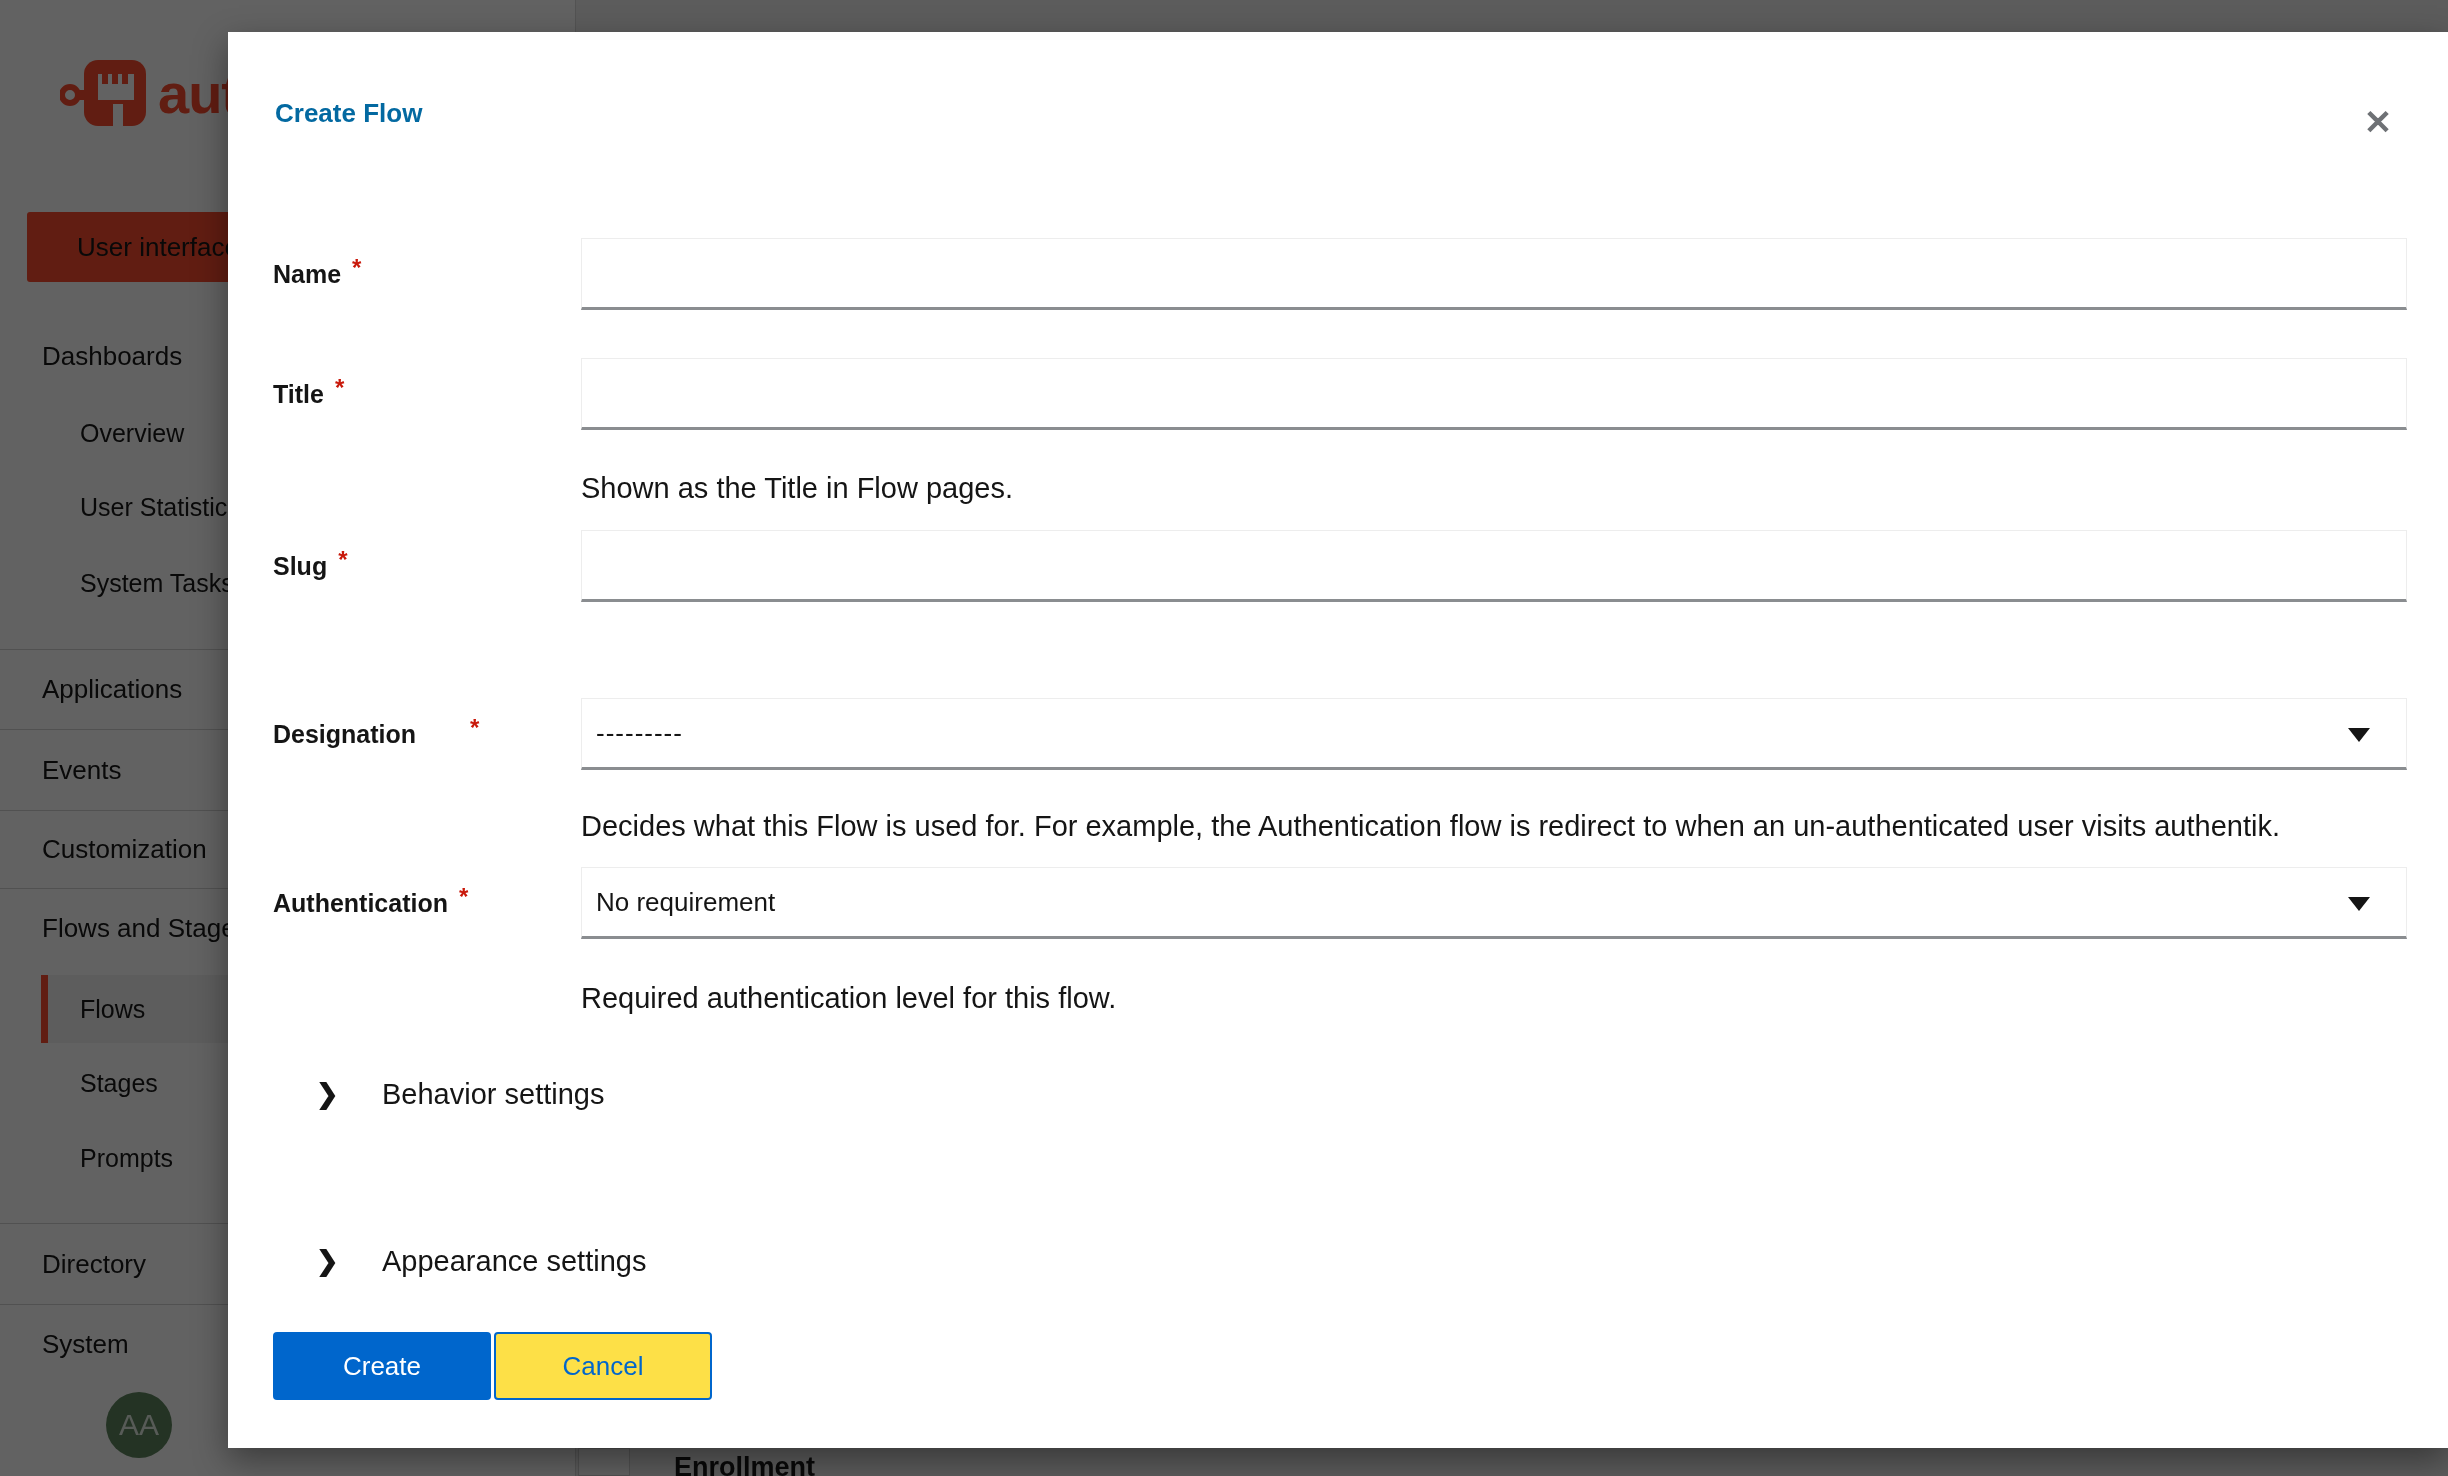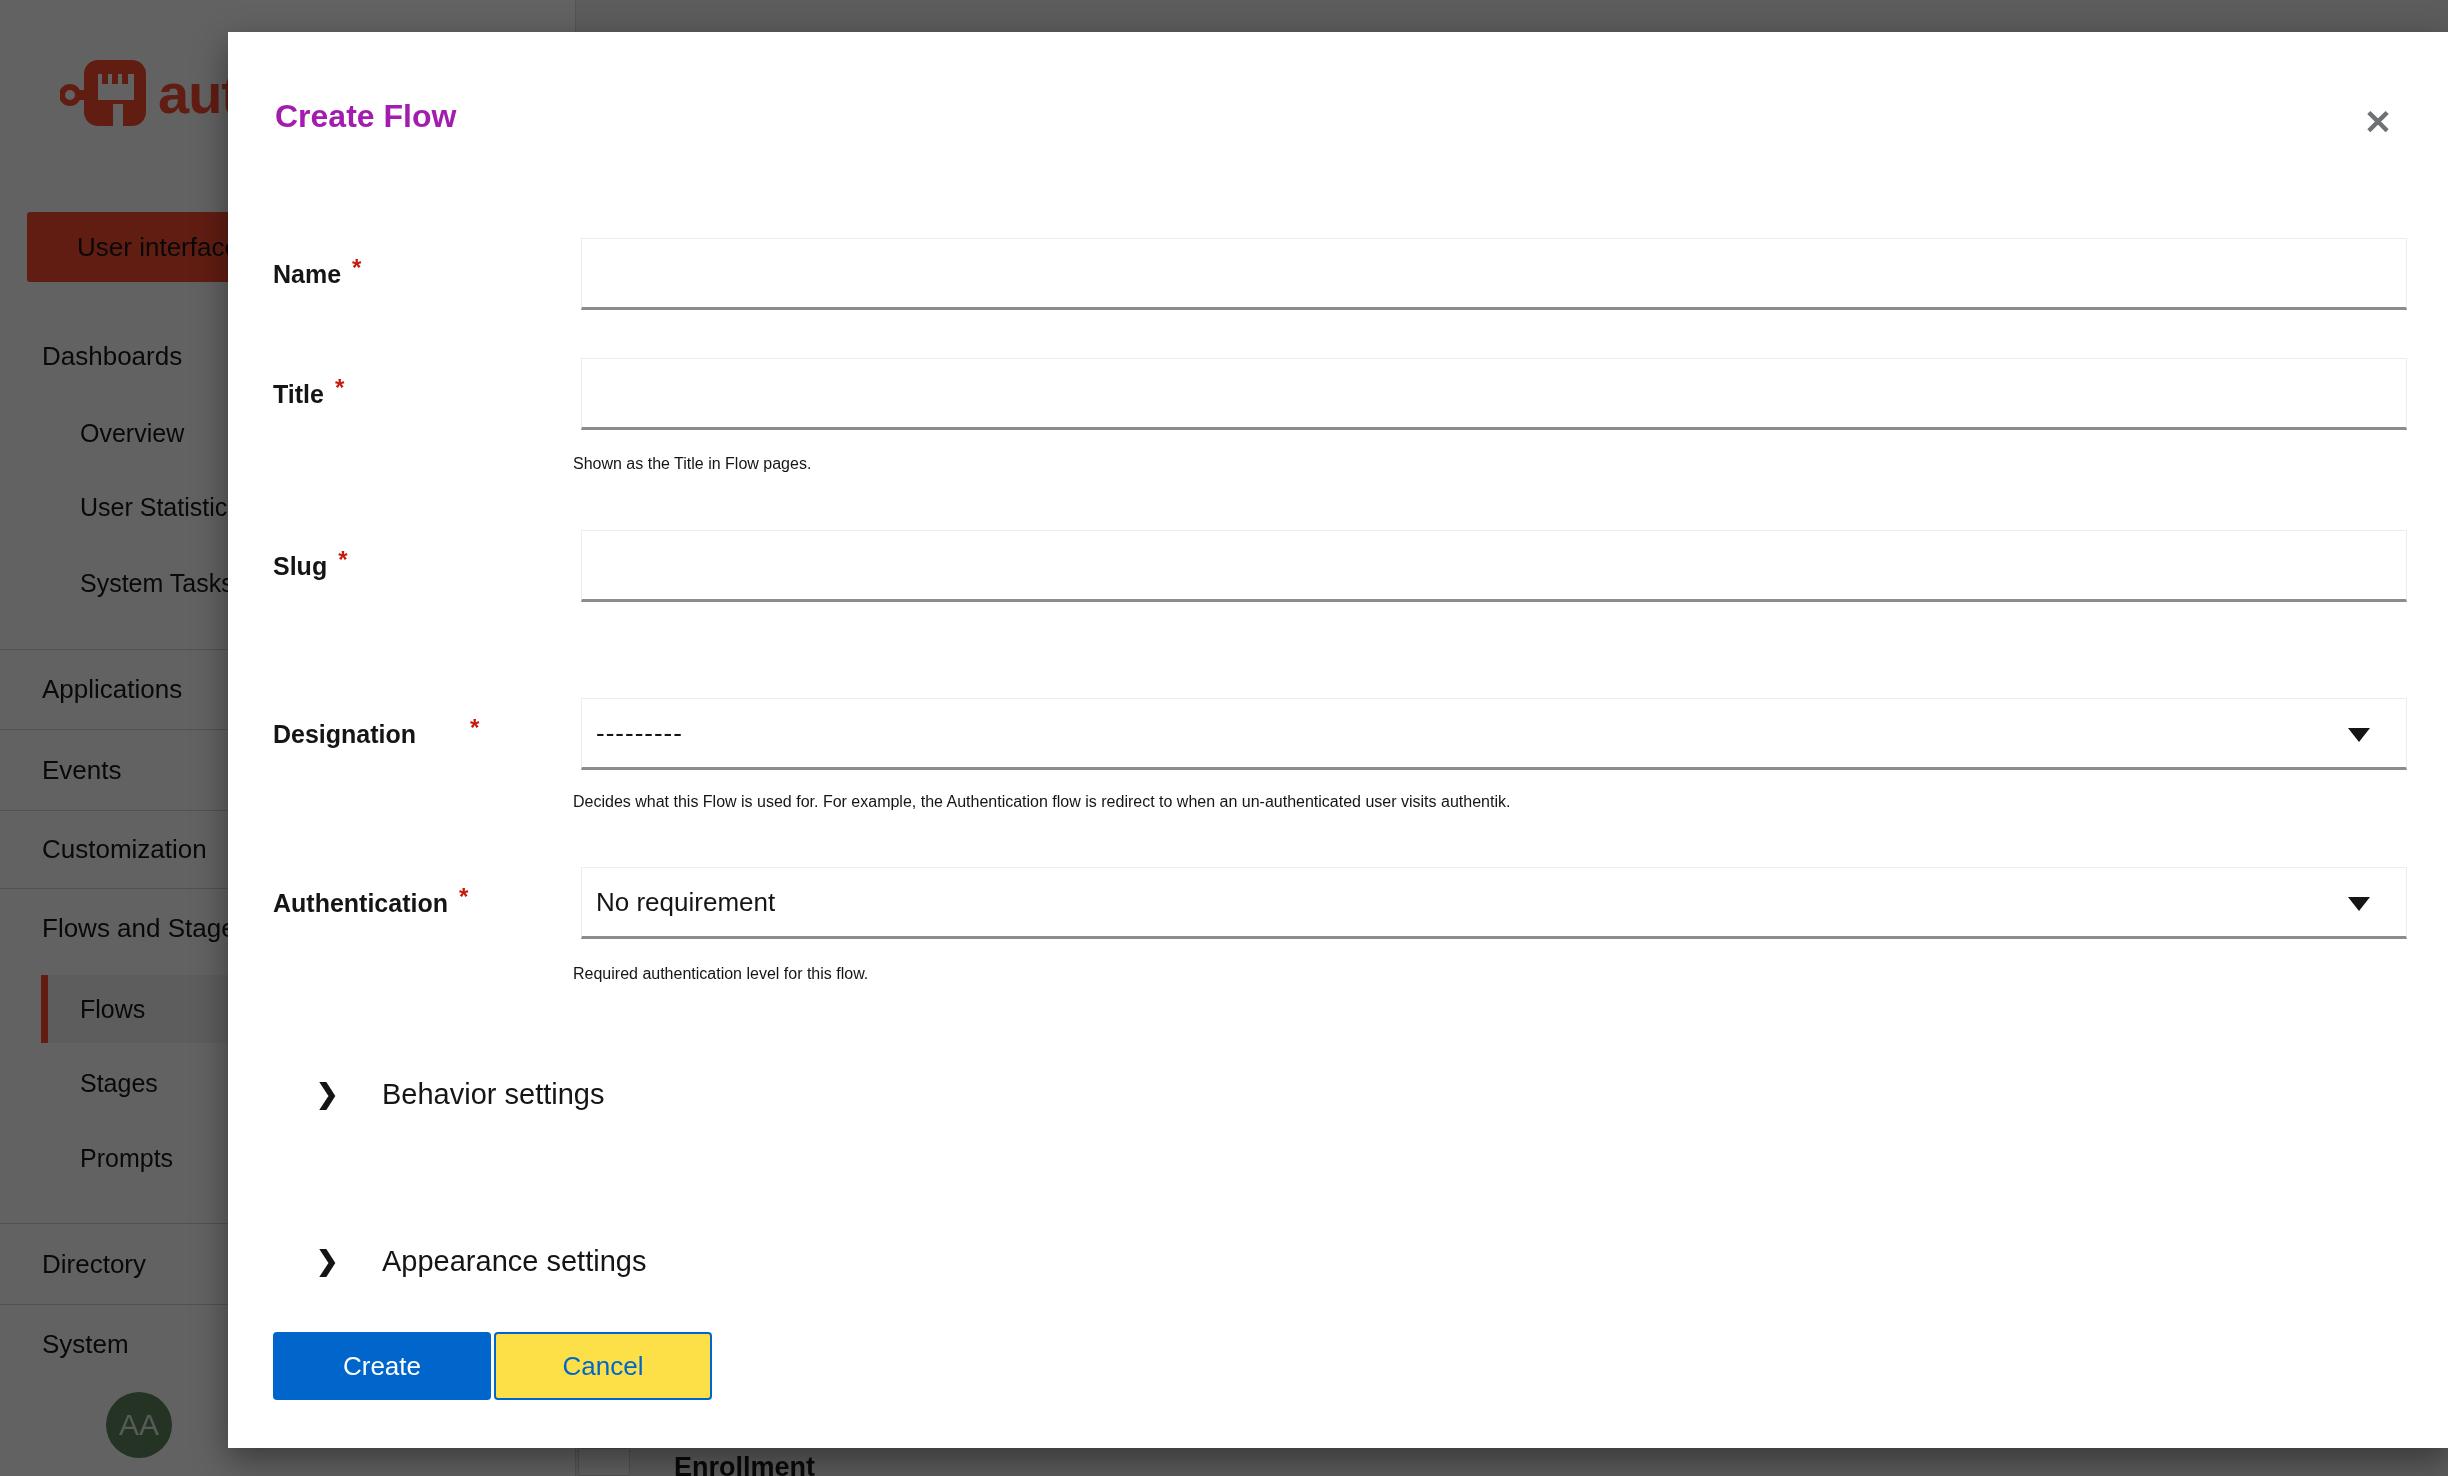--- a/index.html
+++ b/index.html
@@ -30,42 +30,42 @@
     background:#fcfcfc; border:1px solid #d2d2d2; }
   .table-row-label { position:absolute; left:98px; top:1452px; font-size:27px;
     font-weight:bold; color:#151515; }
 
   
   .backdrop { position:absolute; inset:0; background:rgba(2,2,2,0.62); z-index:5; }
 
   
   .modal { position:absolute; left:228px; top:32px; width:2220px; height:1416px;
     background:#ffffff; z-index:10; box-shadow:0 12px 32px rgba(0,0,0,0.4); }
-  .modal-title { position:absolute; left:47px; top:66px; font-size:32px;
-    font-weight:bold; color:#a21caf; letter-spacing:0; }
+  .modal-title { position:absolute; left:47px; top:66px; font-size:26px;
+    font-weight:bold; color:#0369a1; letter-spacing:0; }
   .modal-close { position:absolute; right:44px; top:64px; width:52px; height:52px;
     border:none; background:transparent; color:#6e7175; font-size:34px; font-weight:bold;
     cursor:pointer; font-family:inherit; line-height:52px; text-align:center; }
 
   .form-label { position:absolute; left:45px; width:300px; height:72px;
     display:flex; align-items:center; font-size:25px; font-weight:bold; color:#151515; }
   .req { color:#c9190b; font-size:24px; margin-left:11px; transform:translateY(-6px); }
   .text-input { position:absolute; left:353px; width:1826px; height:72px;
     background:#fff; border:1px solid #ededed; border-bottom:3px solid #8a8d90;
     font-size:26px; font-family:inherit; color:#151515; padding:0 14px; outline:none; }
   .select-box { position:absolute; left:353px; width:1826px; height:72px;
     background:#fff; border:1px solid #ededed; border-bottom:3px solid #8a8d90;
     font-size:26px; color:#151515; display:flex; align-items:center;
     padding:0 70px 0 14px; cursor:pointer; }
   .select-box .value { letter-spacing:1px; }
   .caret-down { position:absolute; right:36px; top:50%; margin-top:-5px;
     width:0; height:0; border-left:11px solid transparent; border-right:11px solid transparent;
     border-top:14px solid #151515; }
-  .help-text { position:absolute; left:345px; width:1830px; font-size:16px;
-    color:#151515; line-height:32px; }
+  .help-text { position:absolute; left:353px; width:1830px; font-size:29px;
+    color:#151515; line-height:32px;margin-top:24px; }
 
   .expander { position:absolute; left:0; right:0; height:52px; display:flex;
     align-items:center; padding-left:88px; cursor:pointer; }
   .expander .chev { font-size:27px; font-weight:bold; color:#151515; width:22px; }
   .expander .exp-label { font-size:29px; color:#151515; margin-left:44px; }
 
   .btn { position:absolute; height:68px; width:218px; font-size:26px;
     font-family:inherit; border-radius:4px; cursor:pointer; }
   .btn-primary { left:45px; background:#0066cc; color:#ffffff; border:none; }
   .btn-secondary { left:266px; background:#fde047; color:#0066cc;

